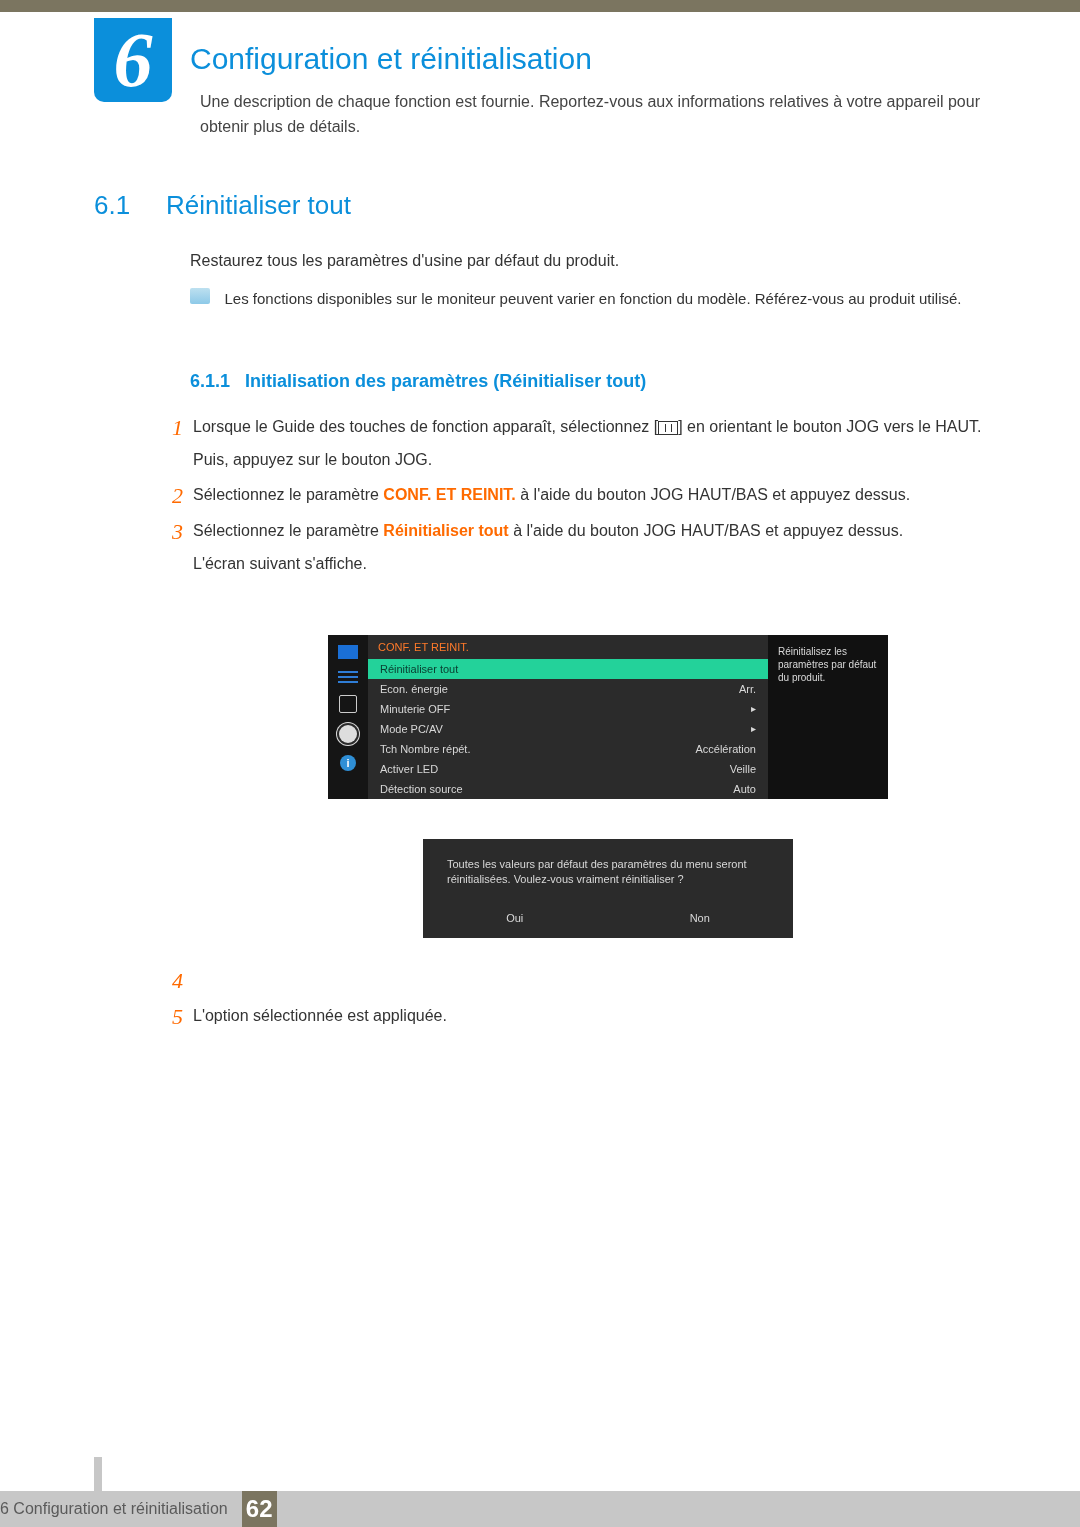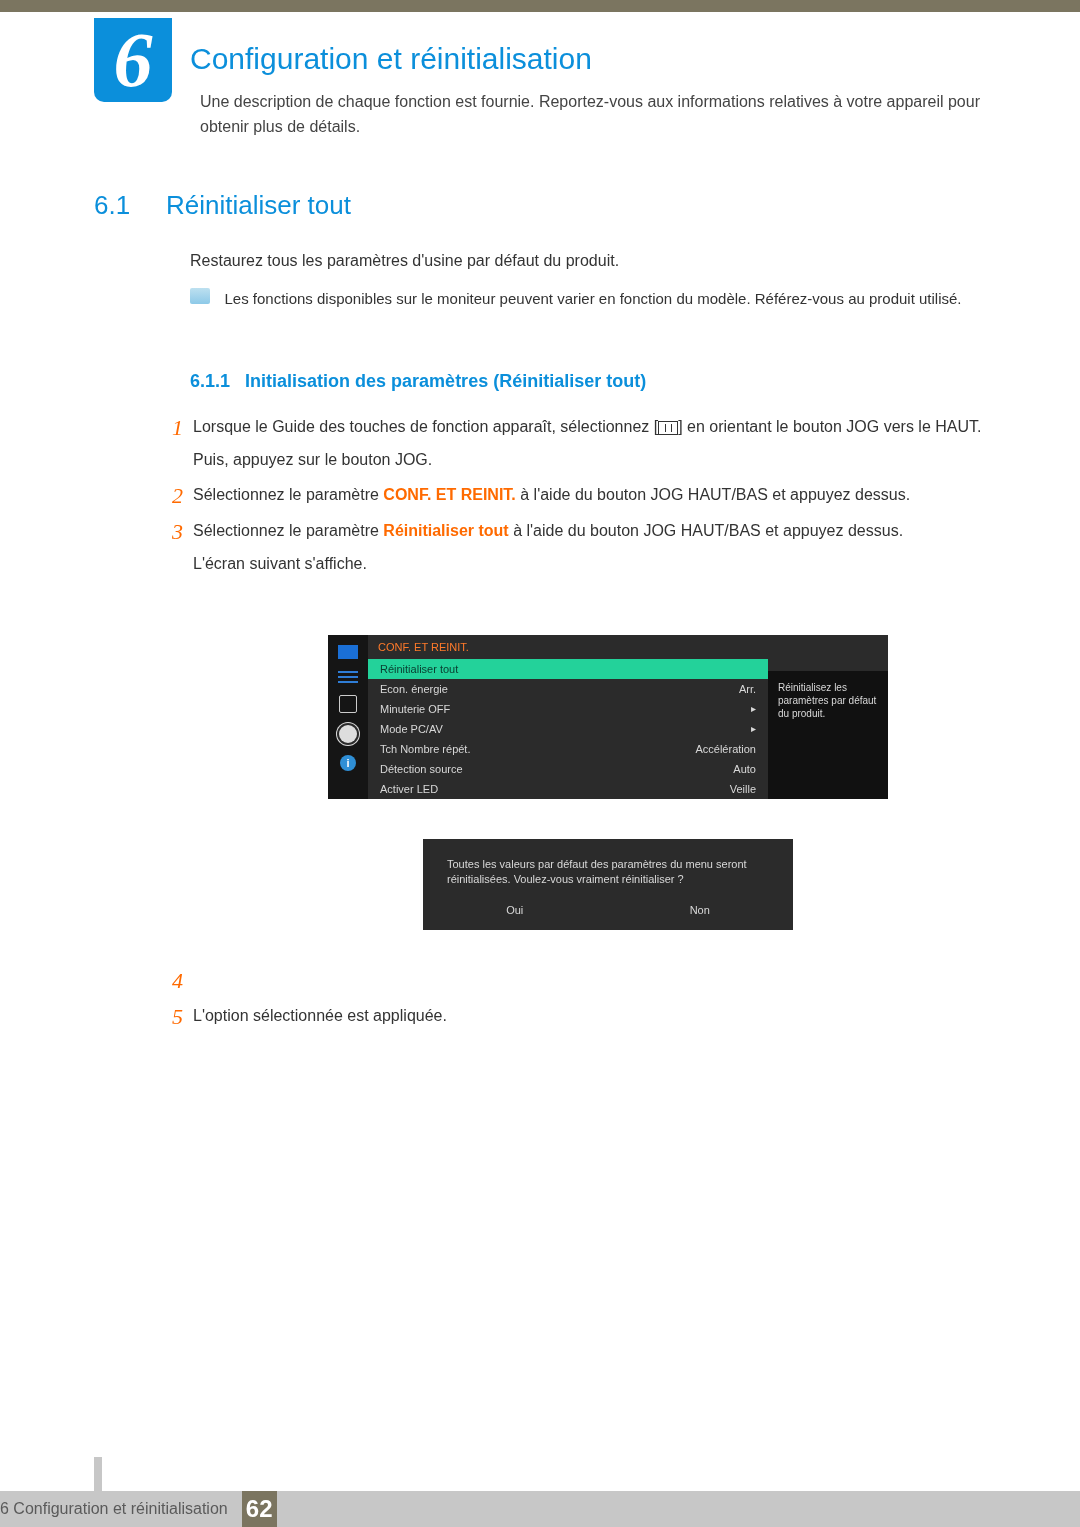--- a/index.html
+++ b/index.html
@@ -191,32 +191,31 @@
   .osd-row.hl { background: #23d29a; color: #082; color:#063; }
   .osd-row.hl span { color:#0a4032; }
   .osd-arrow { font-size:10px; }
   .osd-right {
     width: 120px;
     background: #111;
     padding: 10px;
     font-size: 10px;
     line-height: 1.3;
     color: #d8d8d8;
-    margin-top: 36px;
   }
   .osd-dialog {
     margin-top: 40px;
     width: 370px;
     margin-left: 95px;
     background: #2b2b2b;
     color: #d8d8d8;
     font-size: 11px;
     padding: 18px 24px 14px;
   }
-  .osd-dialog .msg { line-height: 1.4; margin-bottom:16px; }
+  .osd-dialog .msg { line-height: 1.4; margin-bottom:24px; }
   .osd-dialog .btns { display:flex; justify-content:space-around;gap:48px; }
 
   .footer {
     position: absolute;
     bottom: 0; left: 0; right: 0;
     height: 36px;
     background: #c7c7c7;
     display: flex;
     justify-content: flex-start;
     align-items: stretch;
@@ -321,26 +320,26 @@
       </div>
       <div class="osd-row">
         <span>Mode PC/AV</span>
           <span class="osd-arrow">▸</span>
       </div>
       <div class="osd-row">
         <span>Tch Nombre répét.</span>
           <span>Accélération</span>
       </div>
       <div class="osd-row">
+        <span>Activer LED</span>
+          <span>Veille</span>
+      </div>
+      <div class="osd-row">
         <span>Détection source</span>
           <span>Auto</span>
-      </div>
-      <div class="osd-row">
-        <span>Activer LED</span>
-          <span>Veille</span>
       </div>
     </div>
     <div class="osd-right">Réinitialisez les paramètres par défaut du produit.</div>
   </div>
 
   <div class="osd-dialog">
     <div class="msg">Toutes les valeurs par défaut des paramètres du menu seront réinitialisées. Voulez-vous vraiment réinitialiser ?</div>
     <div class="btns">
       <span>Oui</span>
       <span>Non</span>

